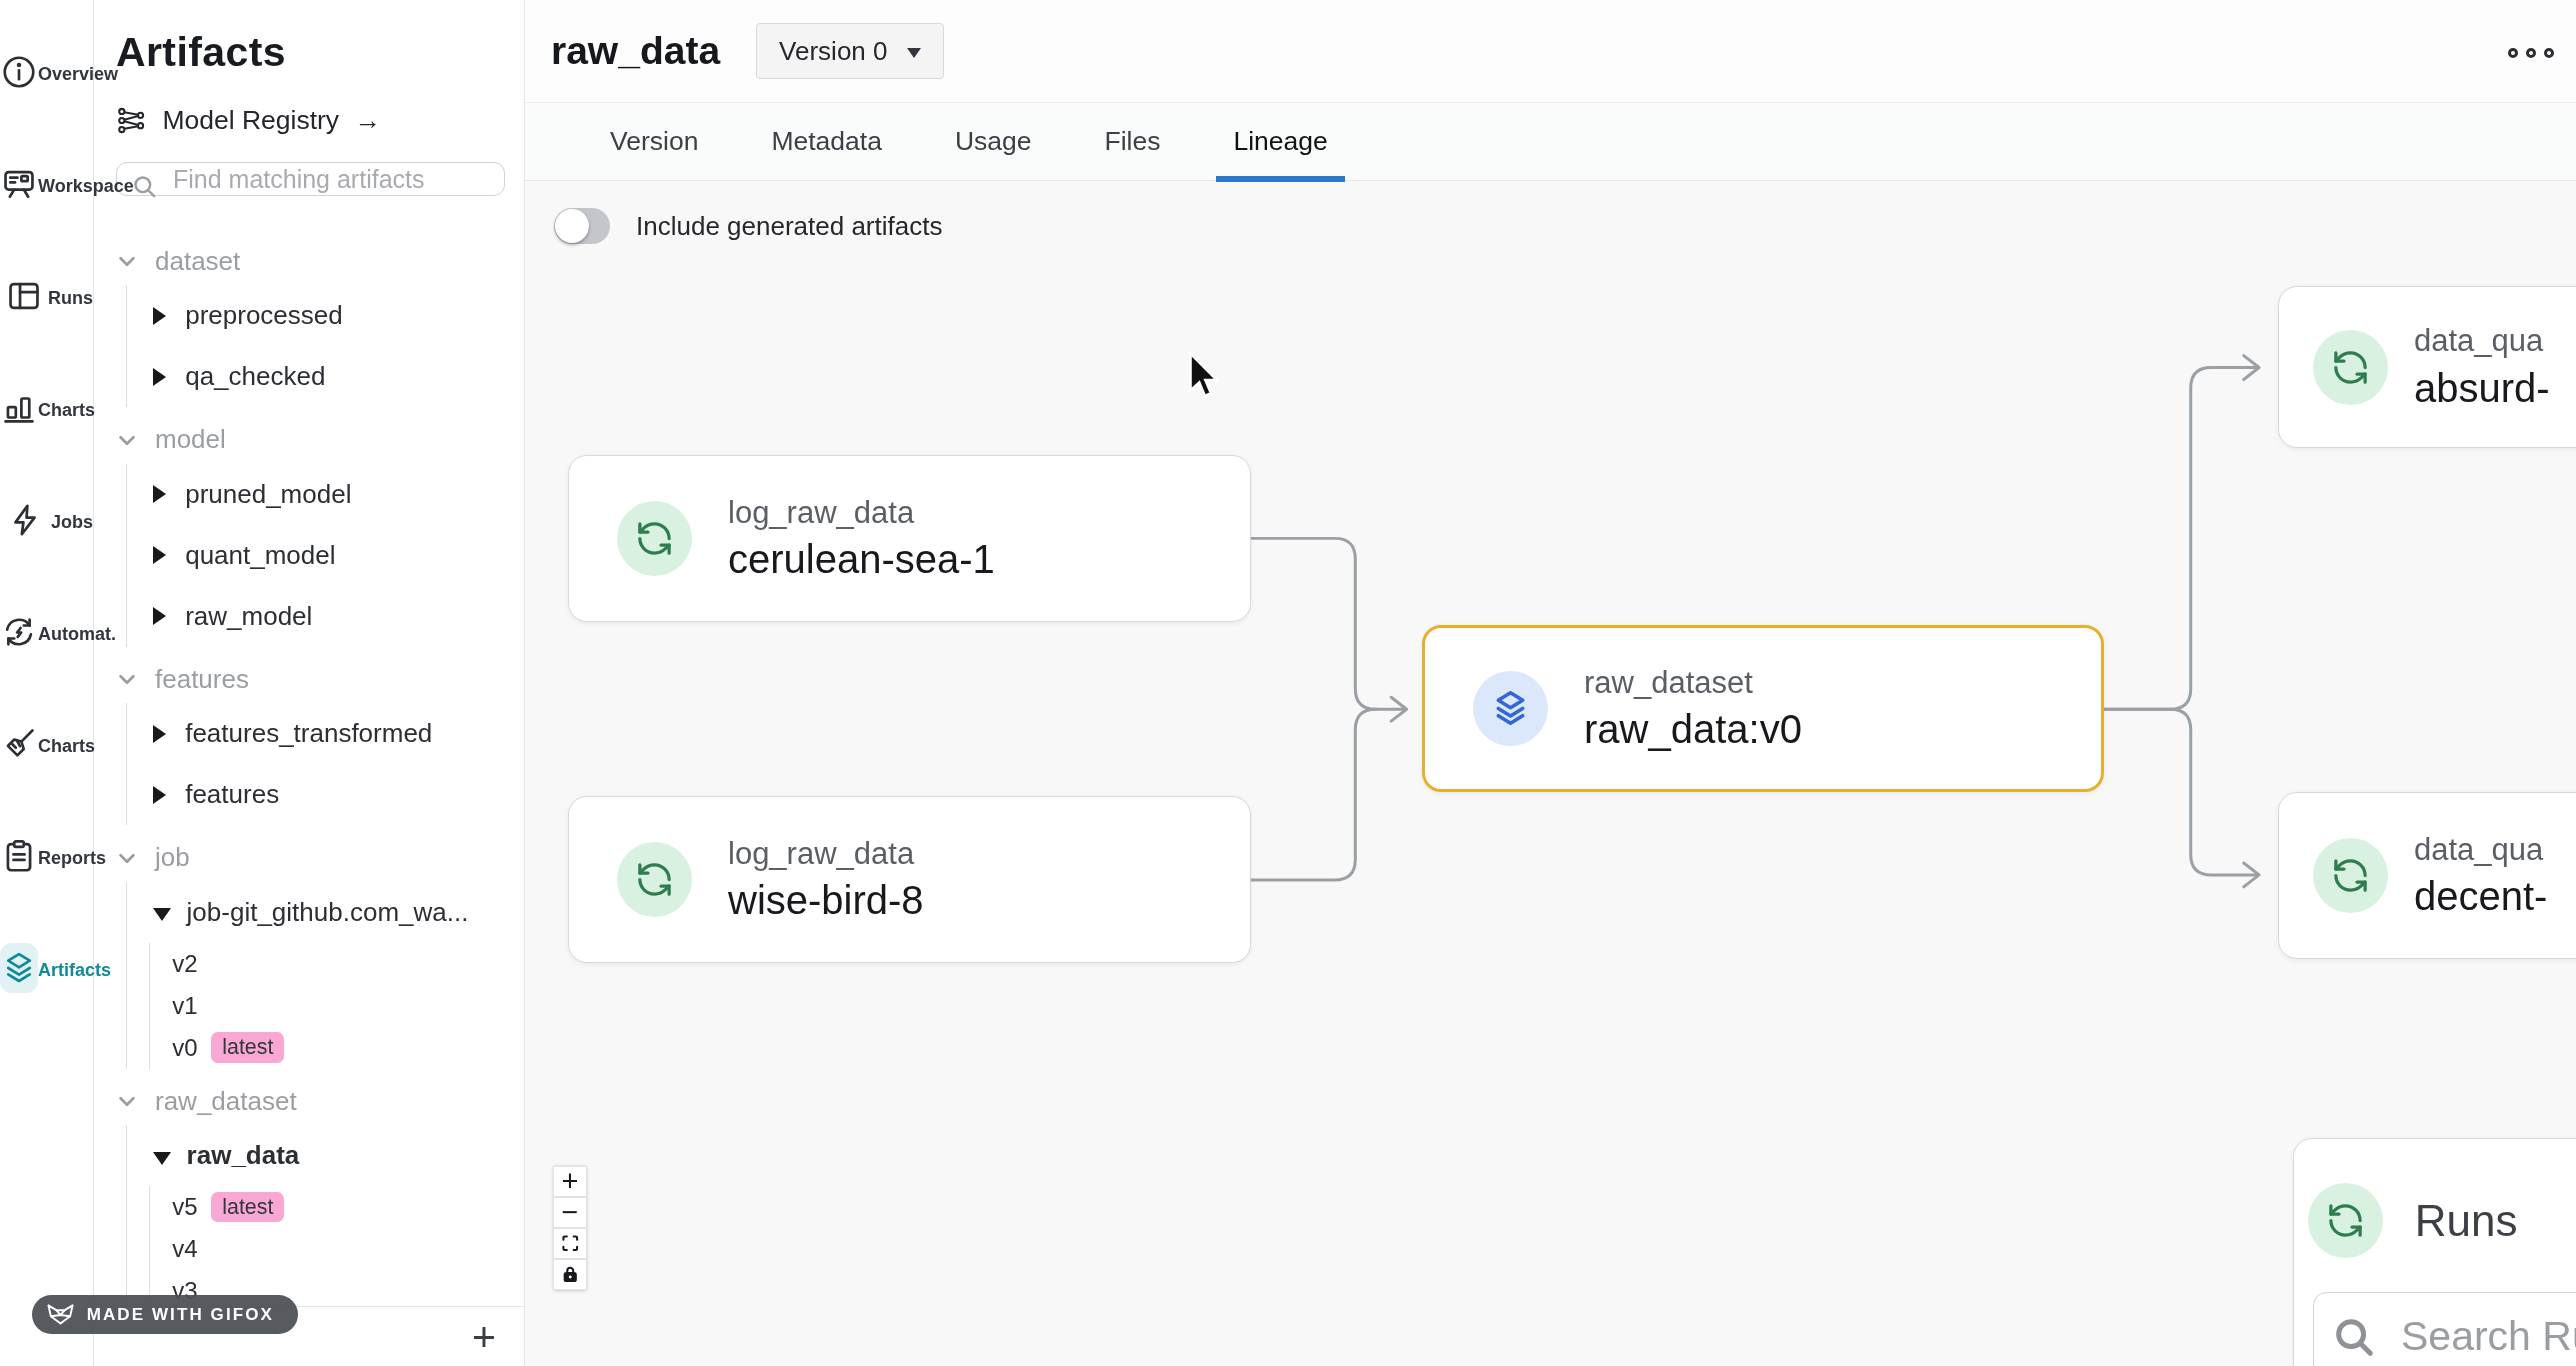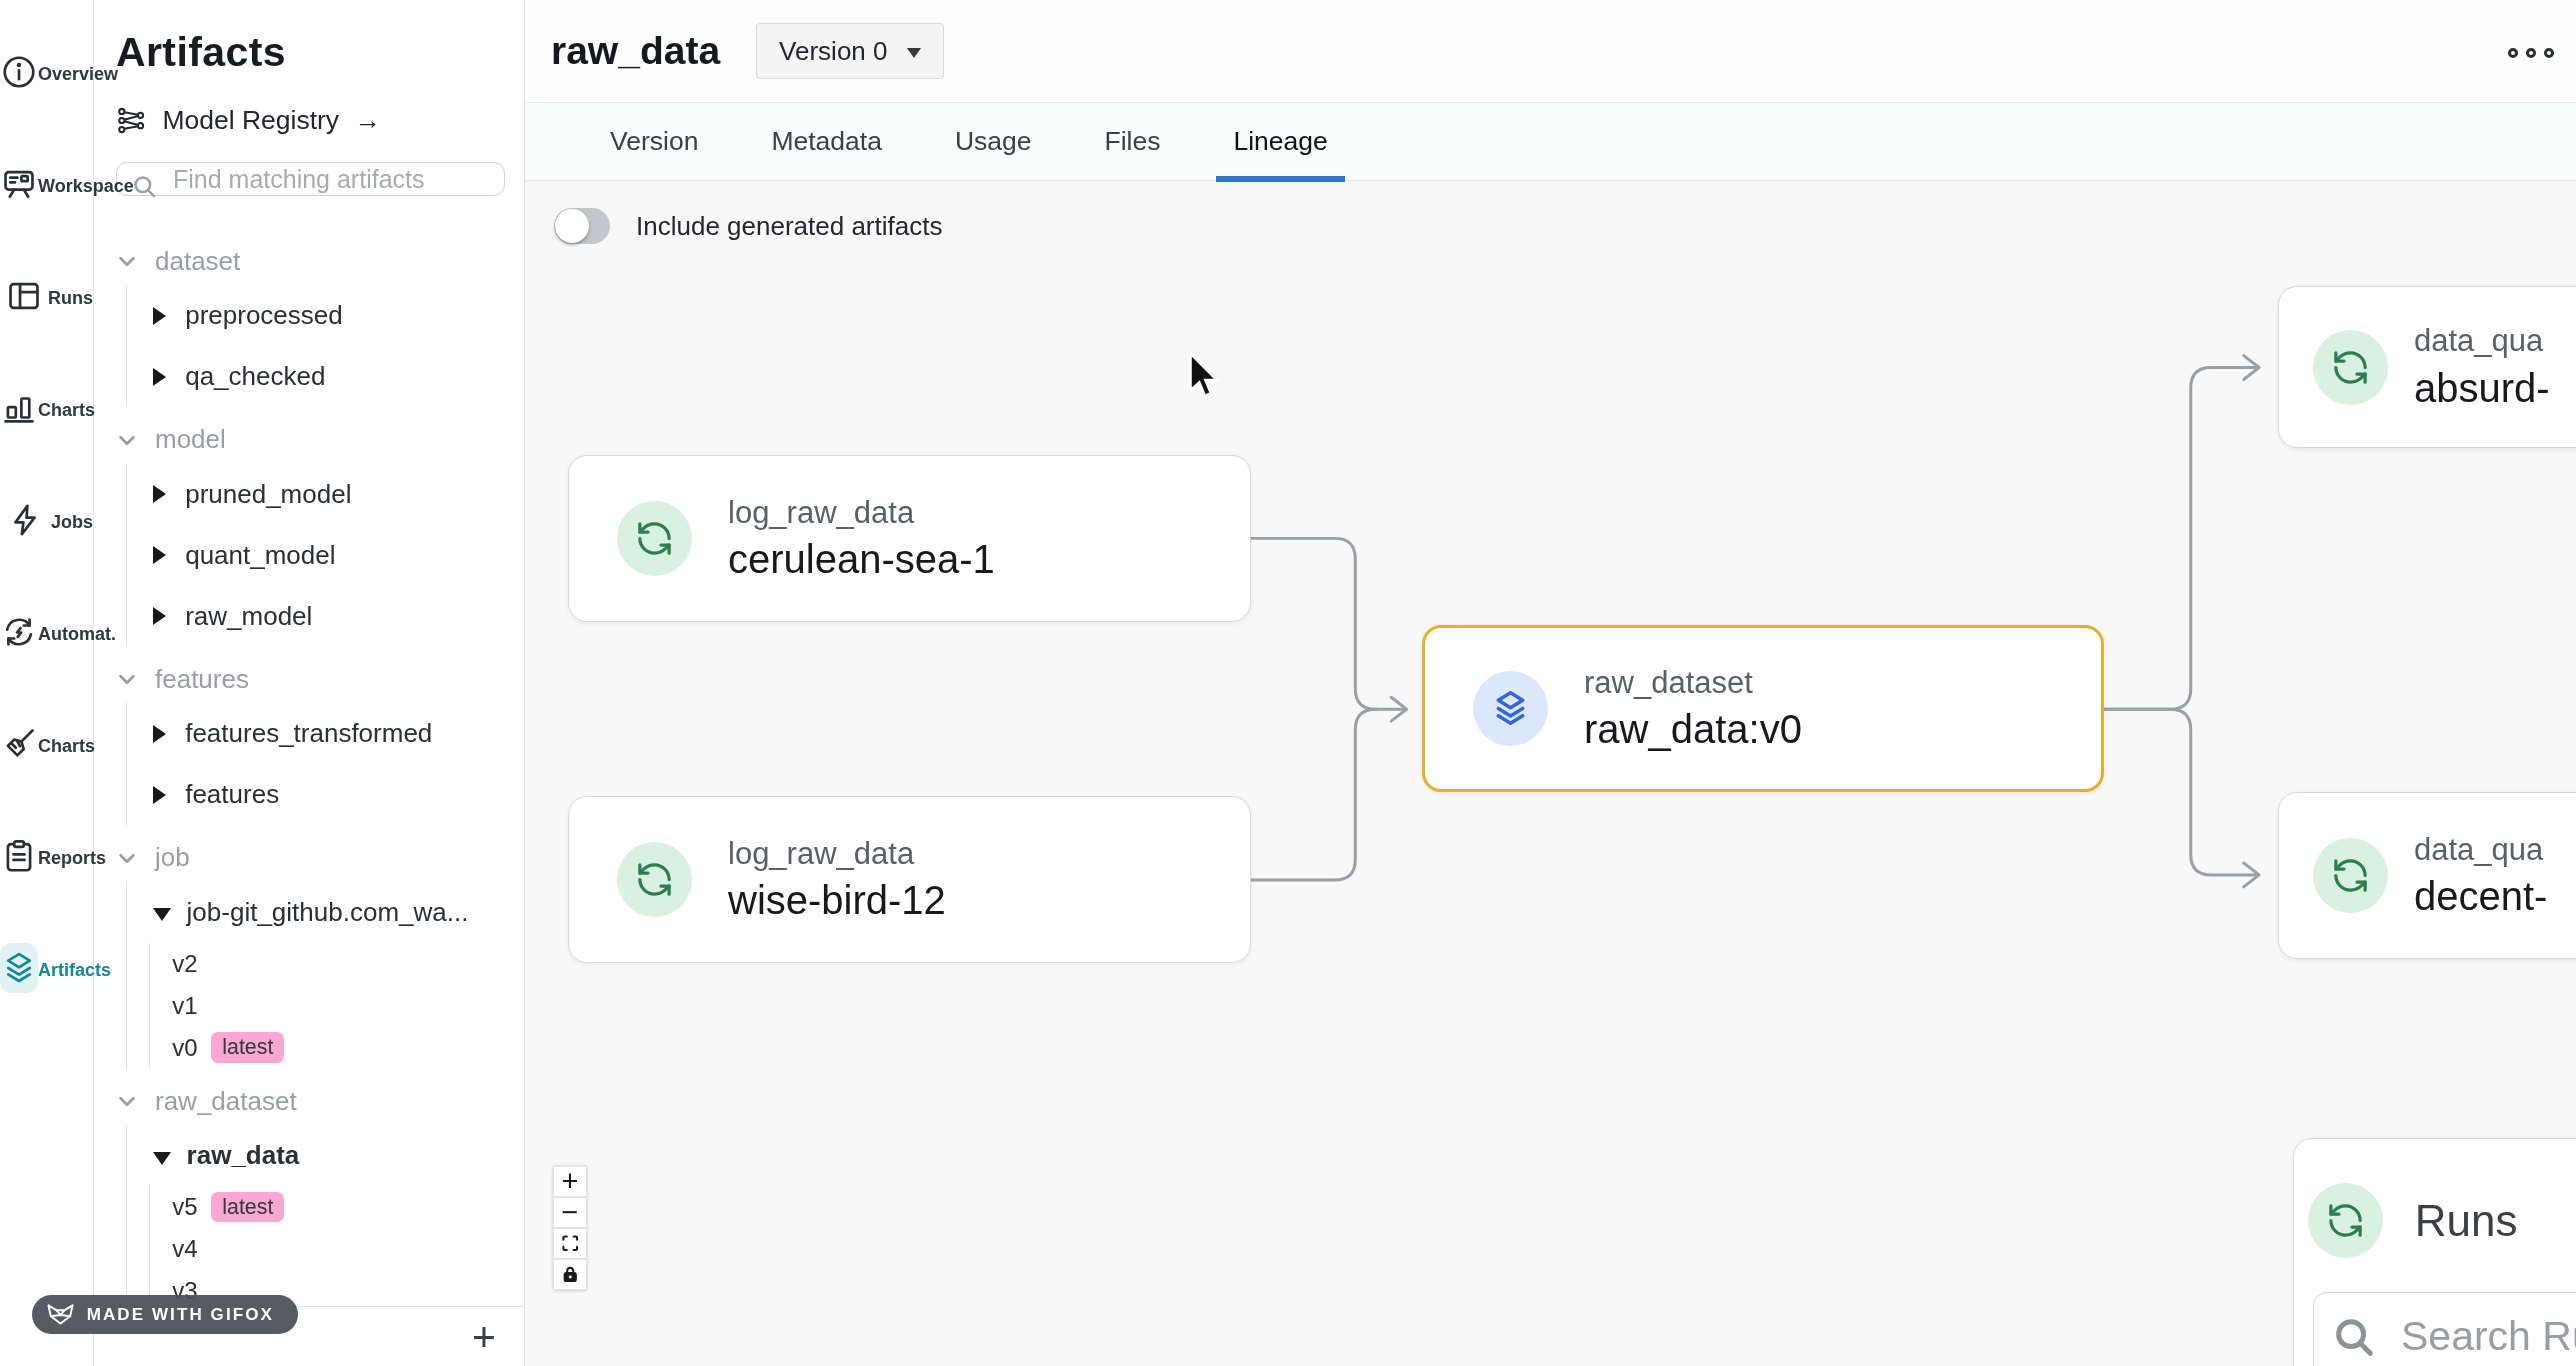--- a/index.html
+++ b/index.html
@@ -420,21 +420,21 @@
       <span class="nbadge run-badge">
         <svg viewBox="0 0 24 24">
             <path d="M21 12a9 9 0 0 0-9-9 9.75 9.75 0 0 0-6.74 2.74L3 8"></path>
             <path d="M3 3v5h5"></path>
             <path d="M3 12a9 9 0 0 0 9 9 9.75 9.75 0 0 0 6.74-2.74L21 16"></path>
             <path d="M21 21v-5h-5"></path>
           </svg>
       </span>
       <span class="ntext">
         <span class="ncat">log_raw_data</span>
-        <span class="nname">wise-bird-12</span>
+        <span class="nname">wise-bird-8</span>
       </span>
     </div>
 
     <div class="node highlight" style="left:897px;top:442px;width:682px;height:167px;">
       <span class="nbadge art-badge">
         <svg viewBox="0 0 24 24">
             <path d="M12 3.2 L18.8 7.4 L12 11.6 L5.2 7.4 Z"></path>
             <path d="M5.2 12 L12 16.2 L18.8 12"></path>
             <path d="M5.2 16 L12 20.2 L18.8 16"></path>
           </svg>

